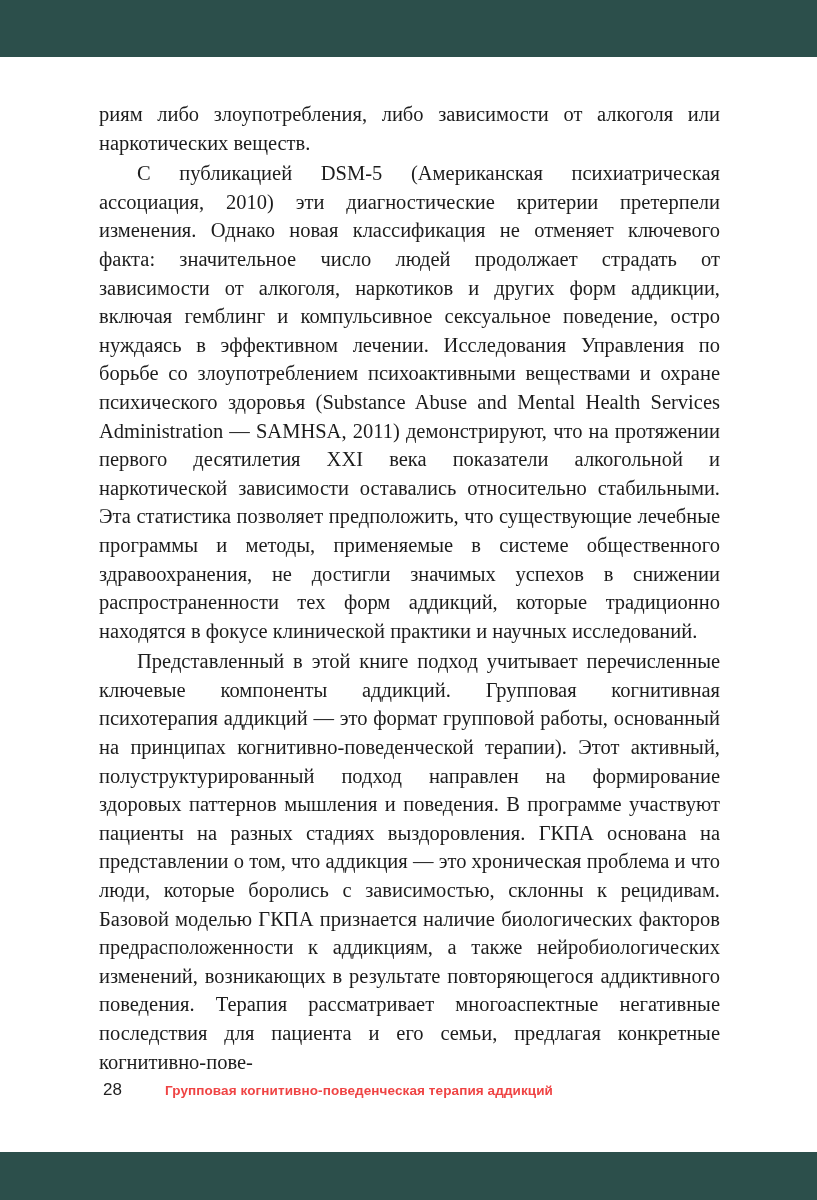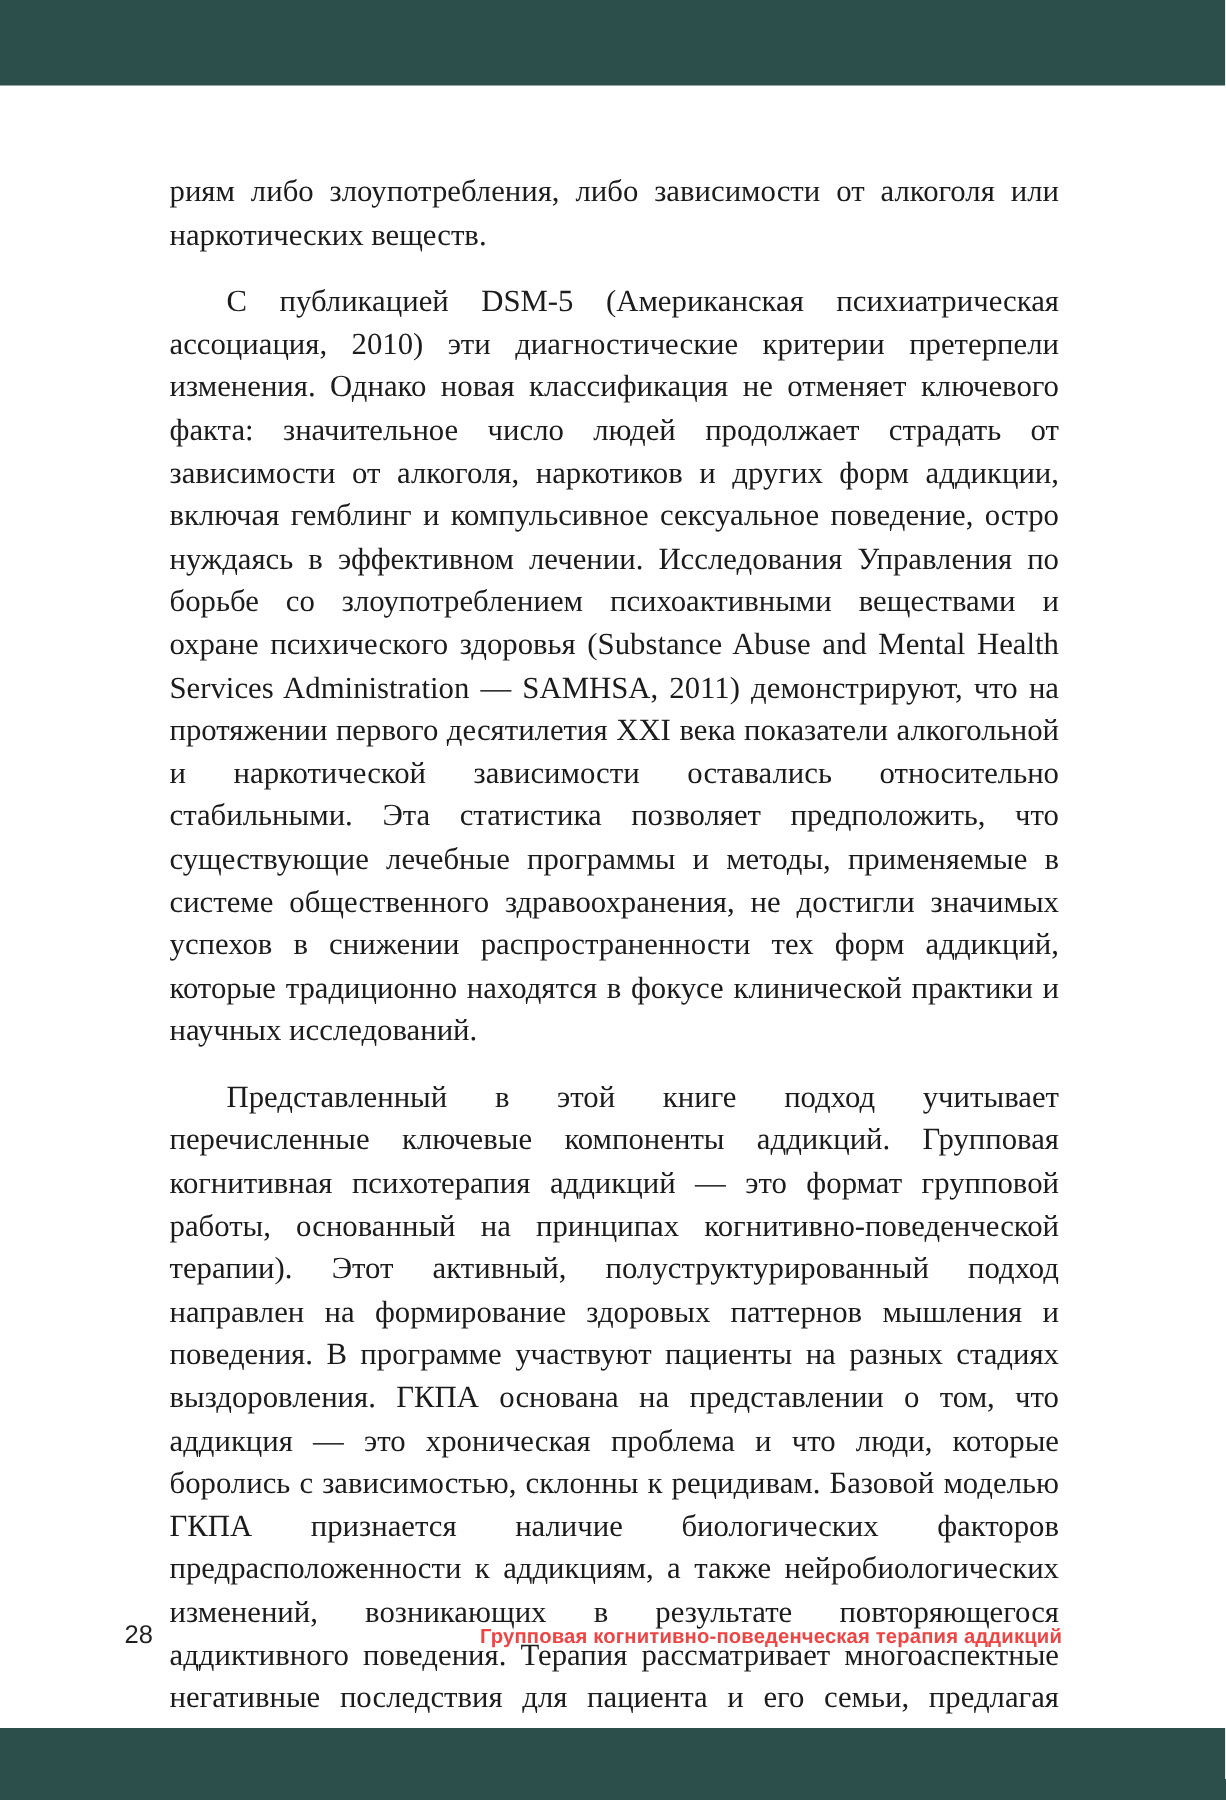--- a/index.html
+++ b/index.html
@@ -29,36 +29,35 @@
     top: 98px;
     left: 97px;
     width: 625px;
     font-family: "Liberation Serif", "DejaVu Serif", serif;
     font-size: 20.5px;
     line-height: 28.6px;
     color: #1c1c1c;
     text-align: justify;
   }
   .content p {
-    margin: 16px;
+    margin: 2px;
     padding: 0;
   }
   .content p.indent {
     text-indent: 38px;
   }
 
   .footer {
     position: absolute;
-    left: 83px;
+    left: 103px;
     top: 1080px;
     width: 625px;
     display: flex;
     align-items: baseline;
     font-family: "Liberation Sans", "DejaVu Sans", sans-serif;
-    justify-content: space-between;
   }
   .page-number {
     font-size: 17px;
     color: #1f1f1f;
     min-width: 62px;
   }
   .running-title {
     font-size: 13.5px;
     font-weight: bold;
     color: #ef4444;

